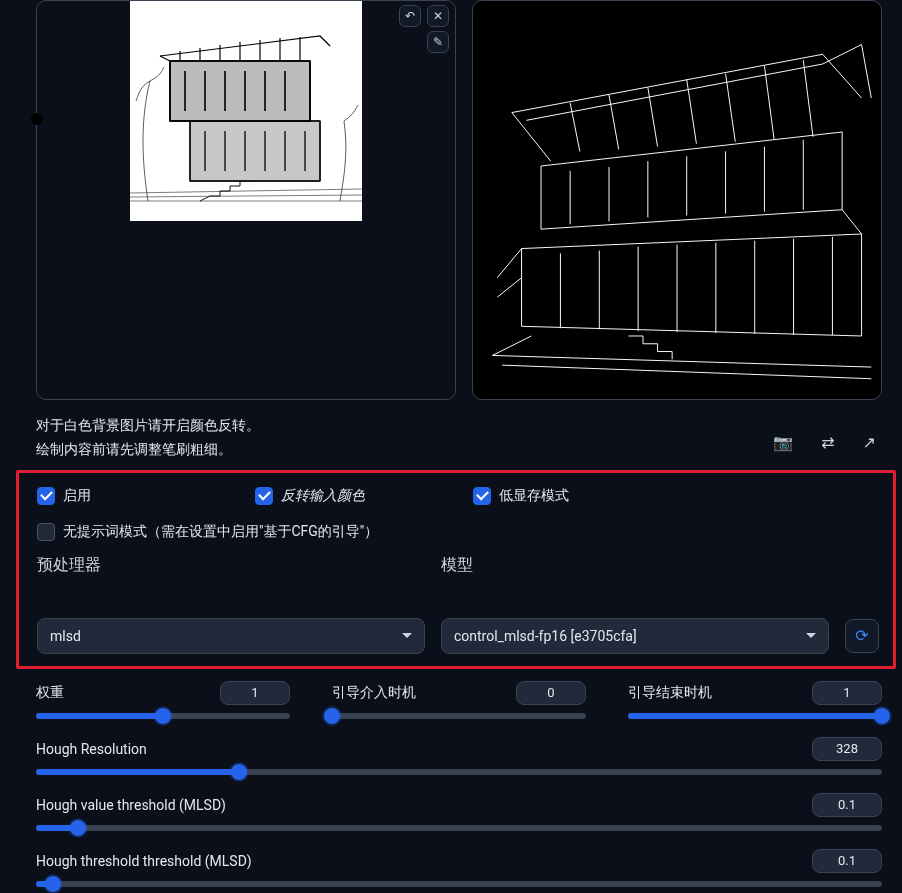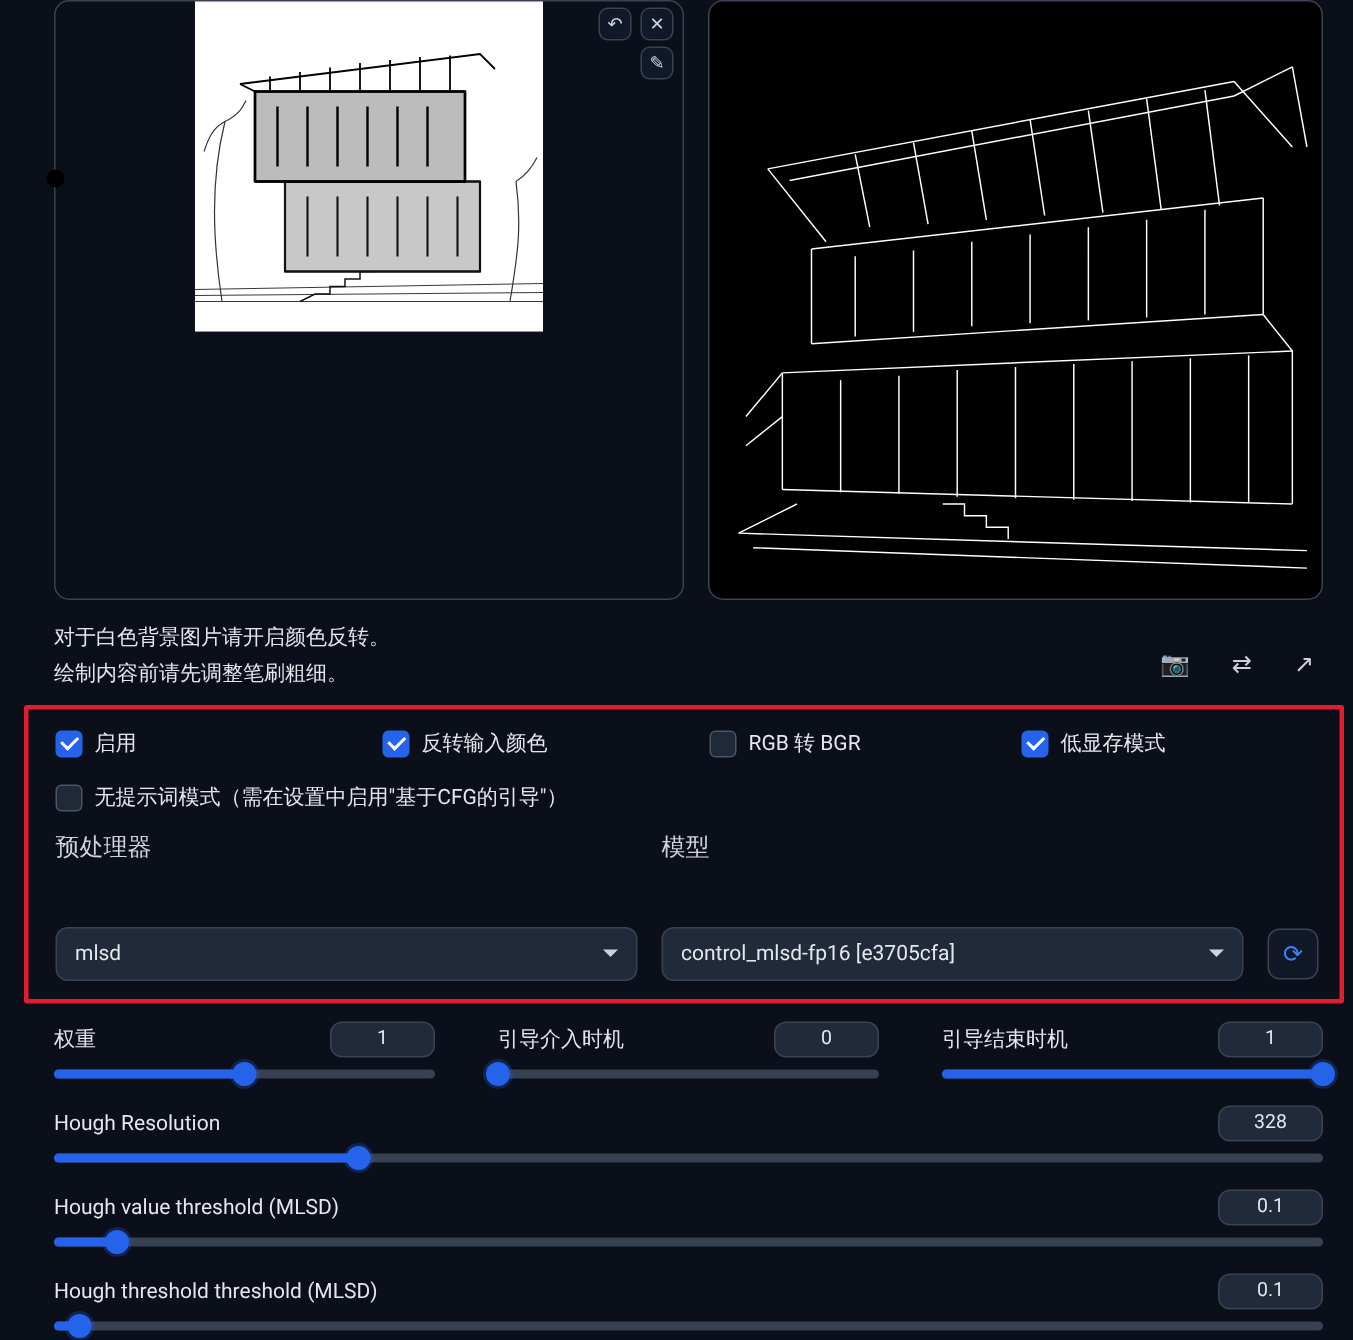--- a/index.html
+++ b/index.html
@@ -94,21 +94,21 @@
     gap: 28px;
     flex-wrap: wrap;
     align-items: center;
     margin-bottom: 18px;
   }
   .cb-row .cb-item {
     display: flex; align-items: center; gap: 8px;
     min-width: 180px;
   }
   .cb-row .cb-item:nth-child(1){ min-width: 190px; }
-  .cb-row .cb-item:nth-child(2){ min-width: 190px; }
+  .cb-row .cb-item:nth-child(2){ min-width: 190px; font-style: italic; }
   .cb-row .cb-item:nth-child(3){ min-width: 180px; }
   .cb-row .cb-item:nth-child(4){ min-width: 140px; }
   .checkbox {
     width: 18px; height: 18px; border-radius: 4px;
     border: 1px solid #4b5563;
     display: flex; align-items: center; justify-content: center;
     background: #1f2937;
   }
   .checkbox.checked {
     background: #2563eb; border-color: #2563eb;
@@ -366,24 +366,20 @@
     <div class="cb-row">
       <div class="cb-item">
         <span class="checkbox checked"></span>
         <span class="cb-label">启用</span>
       </div>
       <div class="cb-item">
         <span class="checkbox checked"></span>
         <span class="cb-label">反转输入颜色</span>
       </div>
       <div class="cb-item">
-        <span class="checkbox"></span>
-        <span class="cb-label">RGB 转 BGR</span>
-      </div>
-      <div class="cb-item">
         <span class="checkbox checked"></span>
         <span class="cb-label">低显存模式</span>
       </div>
     </div>
     <div class="cb-row" style="margin-bottom:14px">
       <div class="cb-item" style="min-width:auto">
         <span class="checkbox"></span>
         <span class="cb-label">无提示词模式（需在设置中启用"基于CFG的引导"）</span>
       </div>
     </div>

